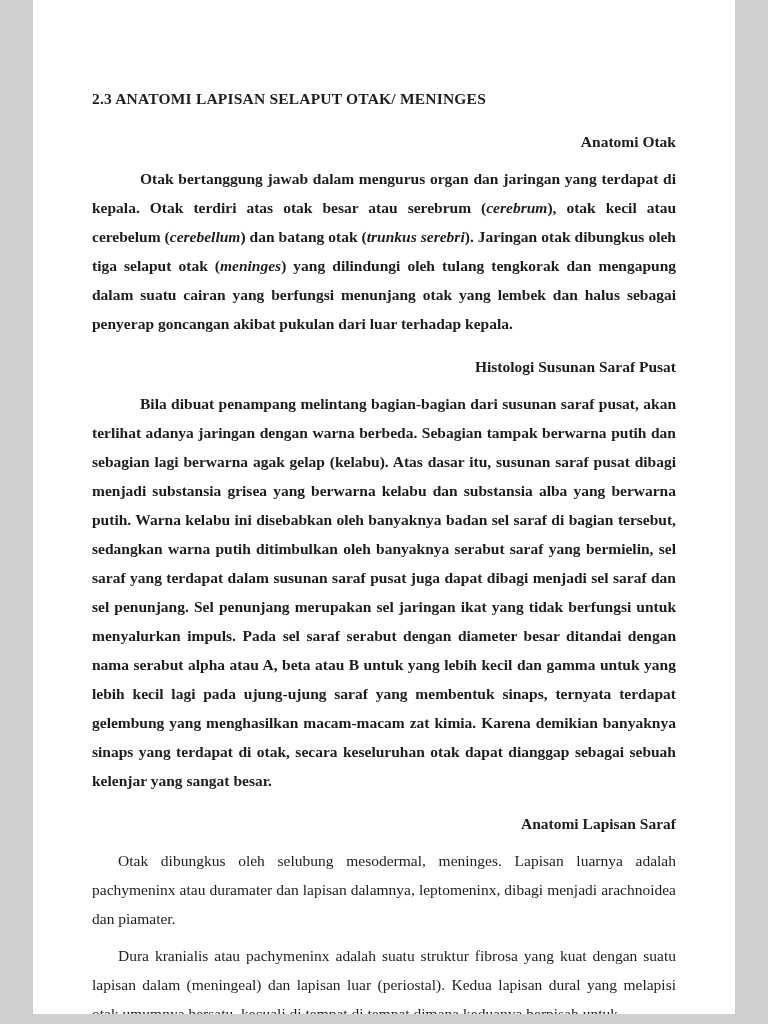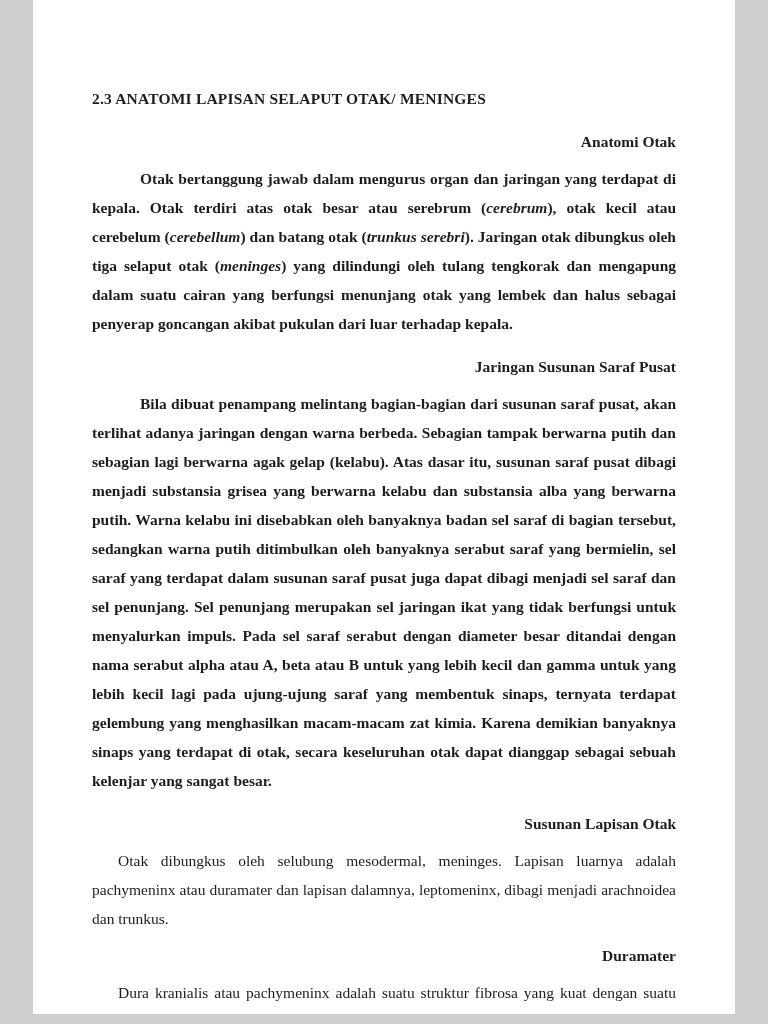--- a/index.html
+++ b/index.html
@@ -61,26 +61,25 @@
 
 <div class="viewer">
   <div class="page">
 
     <h1 class="doc-title">2.3 ANATOMI LAPISAN SELAPUT OTAK/ MENINGES</h1>
 
     <h2 class="doc-heading">Anatomi Otak</h2>
 
     <p class="doc-para indent-lg"><span>Otak bertanggung jawab dalam mengurus organ dan jaringan yang terdapat di kepala. Otak terdiri atas otak besar atau serebrum (</span><em class="term">cerebrum</em><span>), otak kecil atau cerebelum (</span><em class="term">cerebellum</em><span>) dan batang otak (</span><em class="term">trunkus serebri</em><span>). Jaringan otak dibungkus oleh tiga selaput otak (</span><em class="term">meninges</em><span>) yang dilindungi oleh tulang tengkorak dan mengapung dalam suatu cairan yang berfungsi menunjang otak yang lembek dan halus sebagai penyerap goncangan akibat pukulan dari luar terhadap kepala.</span></p>
 
-    <h2 class="doc-heading">Jaringan Susunan Saraf Pusat</h2>
+    <h2 class="doc-heading">Histologi Susunan Saraf Pusat</h2>
 
     <p class="doc-para indent-lg">Bila dibuat penampang melintang bagian-bagian dari susunan saraf pusat, akan terlihat adanya jaringan dengan warna berbeda. Sebagian tampak berwarna putih dan sebagian lagi berwarna agak gelap (kelabu). Atas dasar itu, susunan saraf pusat dibagi menjadi substansia grisea yang berwarna kelabu dan substansia alba yang berwarna putih. Warna kelabu ini disebabkan oleh banyaknya badan sel saraf di bagian tersebut, sedangkan warna putih ditimbulkan oleh banyaknya serabut saraf yang bermielin, sel saraf yang terdapat dalam susunan saraf pusat juga dapat dibagi menjadi sel saraf dan sel penunjang. Sel penunjang merupakan sel jaringan ikat yang tidak berfungsi untuk menyalurkan impuls. Pada sel saraf serabut dengan diameter besar ditandai dengan nama serabut alpha atau A, beta atau B untuk yang lebih kecil dan gamma untuk yang lebih kecil lagi pada ujung-ujung saraf yang membentuk sinaps, ternyata terdapat gelembung yang menghasilkan macam-macam zat kimia. Karena demikian banyaknya sinaps yang terdapat di otak, secara keseluruhan otak dapat dianggap sebagai sebuah kelenjar yang sangat besar.</p>
 
-    <h2 class="doc-heading">Susunan Lapisan Otak</h2>
+    <h2 class="doc-heading">Anatomi Lapisan Saraf</h2>
 
-    <p class="doc-para indent-sm">Otak dibungkus oleh selubung mesodermal, meninges. Lapisan luarnya adalah pachymeninx atau duramater dan lapisan dalamnya, leptomeninx, dibagi menjadi arachnoidea dan trunkus.</p>
+    <p class="doc-para indent-sm">Otak dibungkus oleh selubung mesodermal, meninges. Lapisan luarnya adalah pachymeninx atau duramater dan lapisan dalamnya, leptomeninx, dibagi menjadi arachnoidea dan piamater.</p>
 
-    <h2 class="doc-heading tight">Duramater</h2>
 
     <p class="doc-para indent-sm">Dura kranialis atau pachymeninx adalah suatu struktur fibrosa yang kuat dengan suatu lapisan dalam (meningeal) dan lapisan luar (periostal). Kedua lapisan dural yang melapisi otak umumnya bersatu, kecuali di tempat di tempat dimana keduanya berpisah untuk</p>
 
   </div>
 </div>
 
 </body></html>

